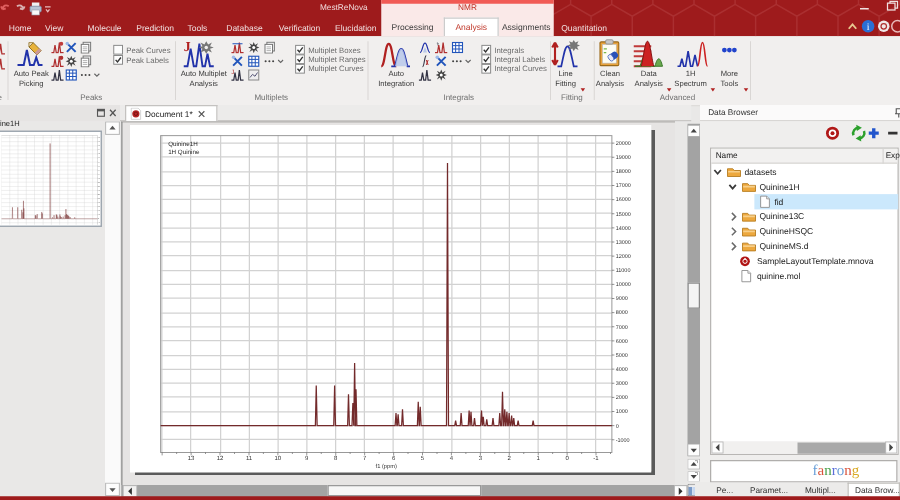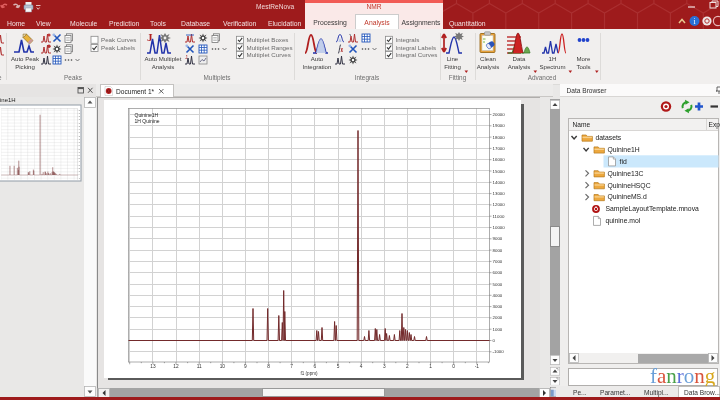--- a/index.html
+++ b/index.html
@@ -477,21 +477,21 @@
     <rect x="0.5" y="0.5" width="9" height="9" fill="#fdfdfd" stroke="#b5b5b5" stroke-width="0.8"></rect>
     <path d="M6.5 2 L3.5 5 L6.5 8 Z" fill="#444"></path>
   </svg>
 <div class="abs" style="left:638px;top:353.5px;width:71px;height:9px;background:#a9a9a9"></div>
 <svg class="abs" style="left:708px;top:353px" width="10" height="10" viewBox="0 0 10 10">
     <rect x="0.5" y="0.5" width="9" height="9" fill="#fdfdfd" stroke="#b5b5b5" stroke-width="0.8"></rect>
     <path d="M3.5 2 L6.5 5 L3.5 8 Z" fill="#444"></path>
   </svg>
 
 <div class="abs" style="left:567.5px;top:368px;width:150px;height:18px;background:#fff;border:1px solid #b0aeac"></div>
-<div class="abs" style="left:650px;top:367px;width:70px;height:26px;font-family:'Liberation Serif',serif;font-size:21px;line-height:19px">
+<div class="abs" style="left:650px;top:367px;width:70px;height:26px;font-family:'Liberation Serif',serif;font-size:12px;line-height:19px">
 <span style="color:#6a9fd8">f</span><span style="color:#d9543c">a</span><span style="color:#4aa04a">n</span><span style="color:#5b6fd9">r</span><span style="color:#6a9fd8">o</span><span style="color:#d9543c">n</span><span style="color:#d8a820">g</span>
 </div>
 
 <div class="abs" style="left:556px;top:386px;width:164px;height:13px;background:#ecebea;font-size:6.6px;color:#333">
 <span class="abs" style="left:17px;top:3px">Pe...</span>
 <span class="abs" style="left:44px;top:3px">Paramet...</span>
 <span class="abs" style="left:88px;top:3px">Multipl...</span>
 <span class="abs" style="left:122px;top:0;width:42px;height:13px;background:#fff;border:0.8px solid #c0beba;border-bottom:none"></span>
 <span class="abs" style="left:128px;top:3px">Data Brow...</span>
 </div>

